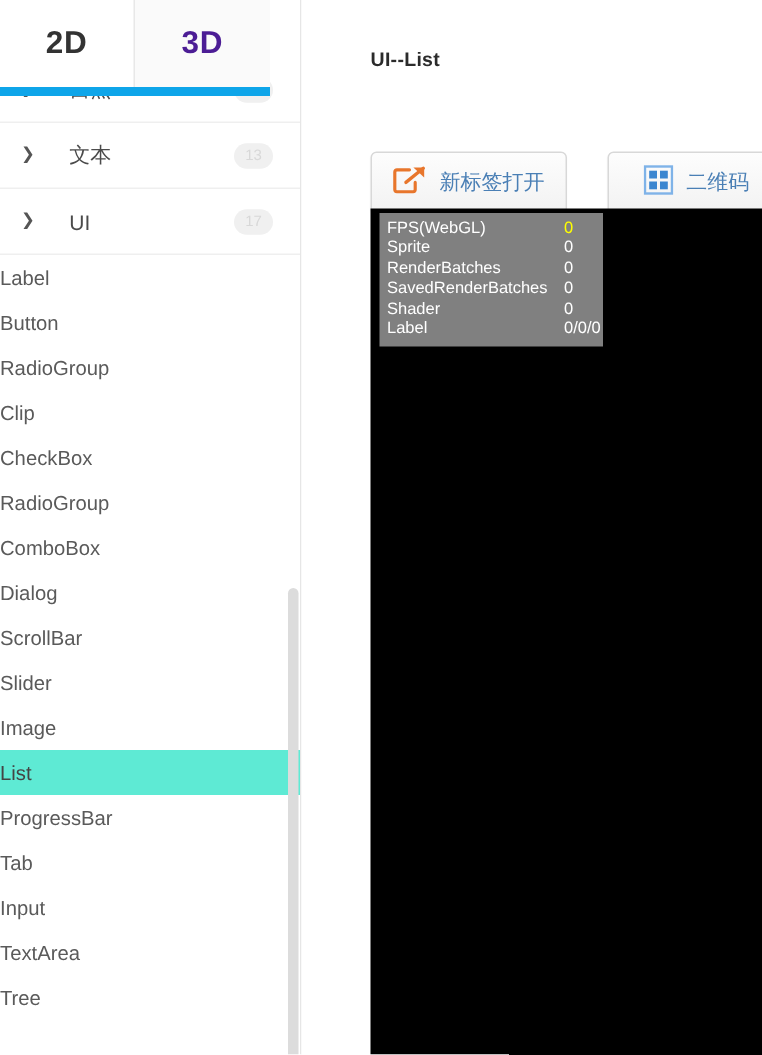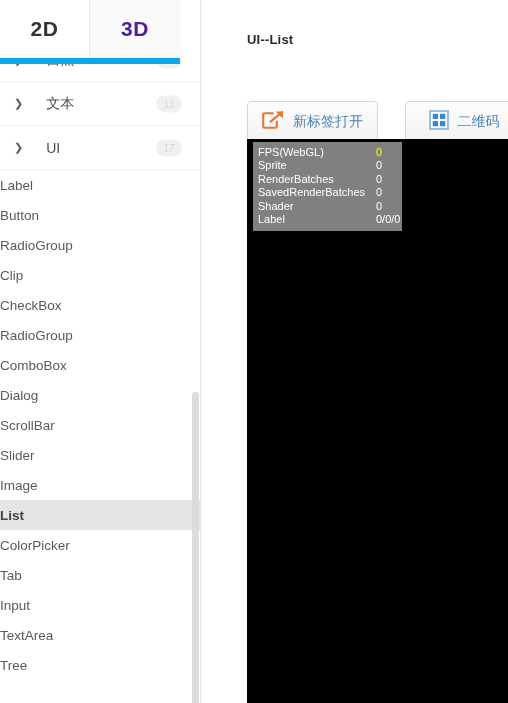--- a/index.html
+++ b/index.html
@@ -98,23 +98,22 @@
   }
   .comp-item {
     height: 30px;
     display: flex; align-items: center;
     font-size: 13.5px;
     color: #5a5a5a;
     cursor: pointer;
     text-align: center;
   }
   .comp-item.selected {
-    background: #e5e5e5;
+    background: #5eead4;
     color: #444;
-    font-weight: bold;
   }
   
   #sb-track {
     position: absolute;
     right: 0; top: 170px;
     width: 8px; height: 533px;
     background: transparent;
   }
   #sb-thumb {
     position: absolute;
@@ -226,21 +225,21 @@
       <div class="comp-item">RadioGroup</div>
       <div class="comp-item">Clip</div>
       <div class="comp-item">CheckBox</div>
       <div class="comp-item">RadioGroup</div>
       <div class="comp-item">ComboBox</div>
       <div class="comp-item">Dialog</div>
       <div class="comp-item">ScrollBar</div>
       <div class="comp-item">Slider</div>
       <div class="comp-item">Image</div>
       <div class="comp-item selected">List</div>
-      <div class="comp-item">ColorPicker</div>
+      <div class="comp-item">ProgressBar</div>
       <div class="comp-item">Tab</div>
       <div class="comp-item">Input</div>
       <div class="comp-item">TextArea</div>
       <div class="comp-item">Tree</div>
     </div>
 
     <div id="sb-track">
       <div id="sb-thumb"></div>
     </div>
 

